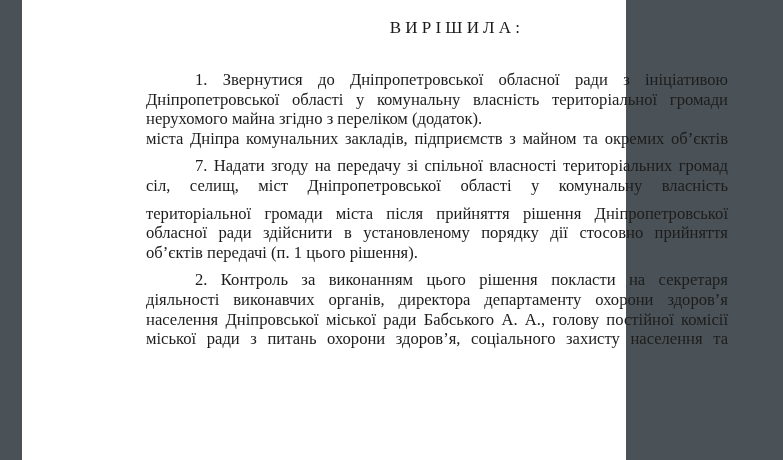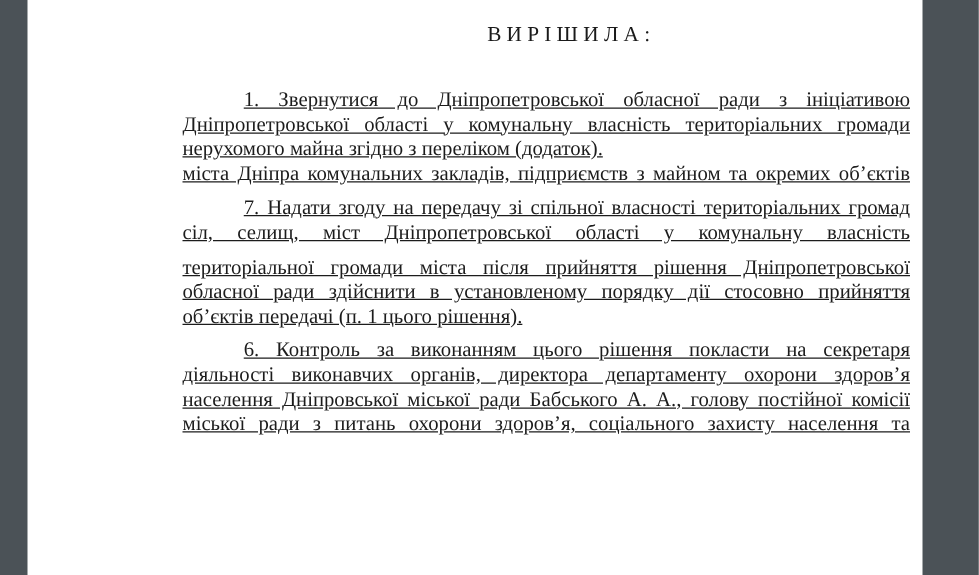--- a/index.html
+++ b/index.html
@@ -3,62 +3,62 @@
 <meta charset="utf-8">
 <style>
   html, body { margin:0; padding:0; }
   body {
     width:783px; height:460px; overflow:hidden;
     background:#4b5257;
     position:relative;
     font-family:"Liberation Serif", serif;
   }
   .page {
-    position:absolute; left:22px; top:0; width:716px; height:460px;
+    position:absolute; left:22px; top:0; width:604px; height:460px;
     background:#ffffff;
   }
   .title {
     position:absolute; left:0; top:18px; width:744px;
     text-align:center; font-size:17px; letter-spacing:4.2px;
     color:#1a1a1a; padding-left:126px; box-sizing:border-box;
   }
   .body {
     position:absolute; left:124px; top:70px; width:582px;
     color:#1c1c1c; font-size:16.6px; line-height:19.6px;
   }
-  .para { margin:0 0 8px 0;text-decoration:underline; }
+  .para { margin:0 0 8px 0; }
   .line {
     display:block; height:19.6px; white-space:nowrap;
     text-align:justify; text-align-last:justify;
   }
   .line.first { padding-left:49px; }
   .line.last { text-align-last:left; }
 </style>
 </head>
 <body>
 
 <div class="page">
   <div class="title">ВИРІШИЛА:</div>
 
   <div class="body">
     <div class="para">
       <span class="line first">1. Звернутися до Дніпропетровської обласної ради з ініціативою</span>
-      <span class="line">Дніпропетровської області у комунальну власність територіальних громади</span>
+      <span class="line">Дніпропетровської області у комунальну власність територіальної громади</span>
       <span class="line last">нерухомого майна згідно з переліком (додаток).</span>
       <span class="line">міста Дніпра комунальних закладів, підприємств з майном та окремих об’єктів</span>
     </div>
     <div class="para">
       <span class="line first">7. Надати згоду на передачу зі спільної власності територіальних громад</span>
       <span class="line">сіл, селищ, міст Дніпропетровської області у комунальну власність</span>
     </div>
     <div class="para">
       <span class="line">територіальної громади міста після прийняття рішення Дніпропетровської</span>
       <span class="line">обласної ради здійснити в установленому порядку дії стосовно прийняття</span>
       <span class="line last">об’єктів передачі (п. 1 цього рішення).</span>
     </div>
     <div class="para">
-      <span class="line first">6. Контроль за виконанням цього рішення покласти на секретаря</span>
+      <span class="line first">2. Контроль за виконанням цього рішення покласти на секретаря</span>
       <span class="line">діяльності виконавчих органів, директора департаменту охорони здоров’я</span>
       <span class="line">населення Дніпровської міської ради Бабського А. А., голову постійної комісії</span>
       <span class="line">міської ради з питань охорони здоров’я, соціального захисту населення та</span>
     </div>
   </div>
 </div>
 
 </body></html>

